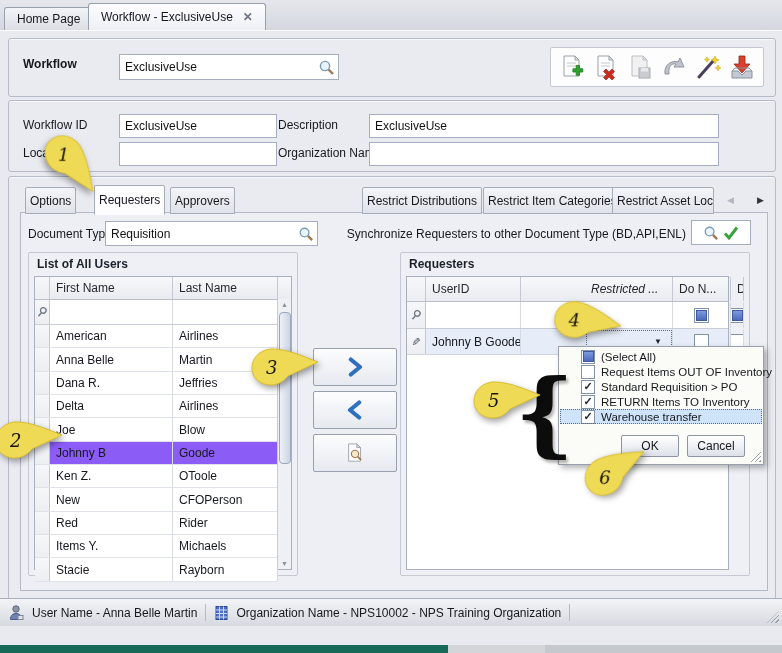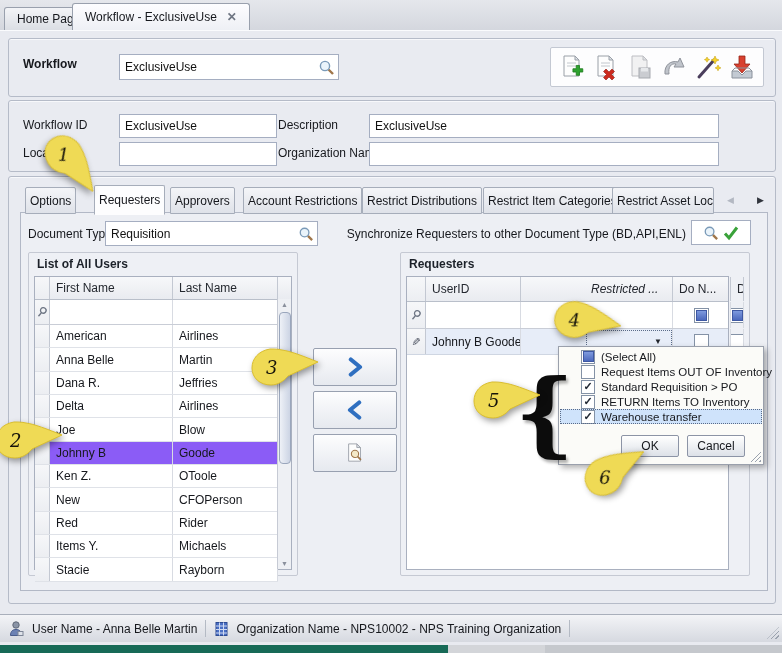--- a/index.html
+++ b/index.html
@@ -5,21 +5,21 @@
   html,body{margin:0;padding:0;background:#bfc3ca;}
   #app{position:relative;width:782px;height:653px;background:#e8eaf0;overflow:hidden;
        font-family:"Liberation Sans",sans-serif;font-size:12px;color:#16181d;}
 
   
   .tabbar{position:absolute;left:0;top:0;width:782px;height:30px;
           background:linear-gradient(#e5e7ec,#d4d7de);border-bottom:1px solid #fafbfd;}
   .wtab{position:absolute;display:flex;align-items:center;gap:10px;padding:0 12px;
         border:1px solid #99a0ad;border-bottom:none;border-radius:3px 3px 0 0;white-space:nowrap;}
   .wtab.inactive{left:4px;top:7px;height:22px;background:linear-gradient(#f3f4f7,#dbdee4);}
-  .wtab.active{left:72px;top:3px;height:26px;background:linear-gradient(#fdfdff,#eef0f5);z-index:2;}
+  .wtab.active{left:88px;top:3px;height:26px;background:linear-gradient(#fdfdff,#eef0f5);z-index:2;}
   .closex{color:#6f7683;font-size:12px;font-weight:bold;cursor:default;}
 
   
   .panel{position:absolute;border:1px solid #b5bbc8;border-radius:3px;background:#e9ebf1;
          box-shadow:inset 0 1px 0 #f7f8fb;}
   .lbl{position:absolute;white-space:nowrap;}
   .b{font-weight:bold;}
   .inputbox{position:absolute;background:#fff;border:1px solid #a5aec1;display:flex;
             align-items:center;padding:0 3px;}
   .inputbox input{border:none;outline:none;flex:1;min-width:0;background:transparent;
@@ -115,21 +115,21 @@
         clip-path:polygon(100% 0,100% 100%,0 100%);}
 
   
   .callout{position:absolute;z-index:10;filter:drop-shadow(2px 3px 3px rgba(0,0,0,.38));}
   .callout text{font-family:"DejaVu Serif",serif;font-style:italic;font-size:18px;fill:#15130a;}
   .brace{position:absolute;left:515px;top:363px;z-index:9;font-family:"DejaVu Serif",serif;
          font-weight:bold;font-size:92px;line-height:100px;color:#0c0c0c;
          text-shadow:2px 3px 3px rgba(0,0,0,.3);}
 
   
-  .statusbar{position:absolute;left:0;top:614px;width:782px;height:27px;
+  .statusbar{position:absolute;left:0;top:598px;width:782px;height:27px;
              background:linear-gradient(#f3f4f7,#d6d9e0);border-top:1px solid #a9afbb;
              display:flex;align-items:center;}
   .st-sep{width:1px;height:17px;background:#b4bac4;margin:0 8px;}
   .st-grip{position:absolute;right:3px;bottom:3px;width:12px;height:12px;
            background:repeating-linear-gradient(135deg,transparent 0 2px,#9aa2ae 2px 3px);
            clip-path:polygon(100% 0,100% 100%,0 100%);}
   .bottomstrip{position:absolute;left:0;top:645px;width:782px;height:8px;display:flex;}
   .bs1{width:448px;background:#176a57;}
   .bs2{width:97px;background:#d3d5d9;}
   .bs3{flex:1;background:#c5c8cd;}
@@ -230,23 +230,20 @@
   <div class="panel" style="left:8px;top:176px;width:766px;height:426px;"></div>
 
   <div class="ptab" style="left:25px;">
       <span>Options</span>
     </div>
   <div class="ptab active" style="left:94px;">
       <span>Requesters</span>
     </div>
   <div class="ptab" style="left:170px;">
       <span>Approvers</span>
-    </div>
-  <div class="ptab" style="left:243px;">
-      <span>Account Restrictions</span>
     </div>
   <div class="ptab" style="left:362px;">
       <span>Restrict Distributions</span>
     </div>
   <div class="ptab" style="left:483px;">
       <span>Restrict Item Categories</span>
     </div>
   <div class="ptab" style="left:612px;width:92px;overflow:hidden;">
       <span>Restrict Asset Location</span>
     </div>

